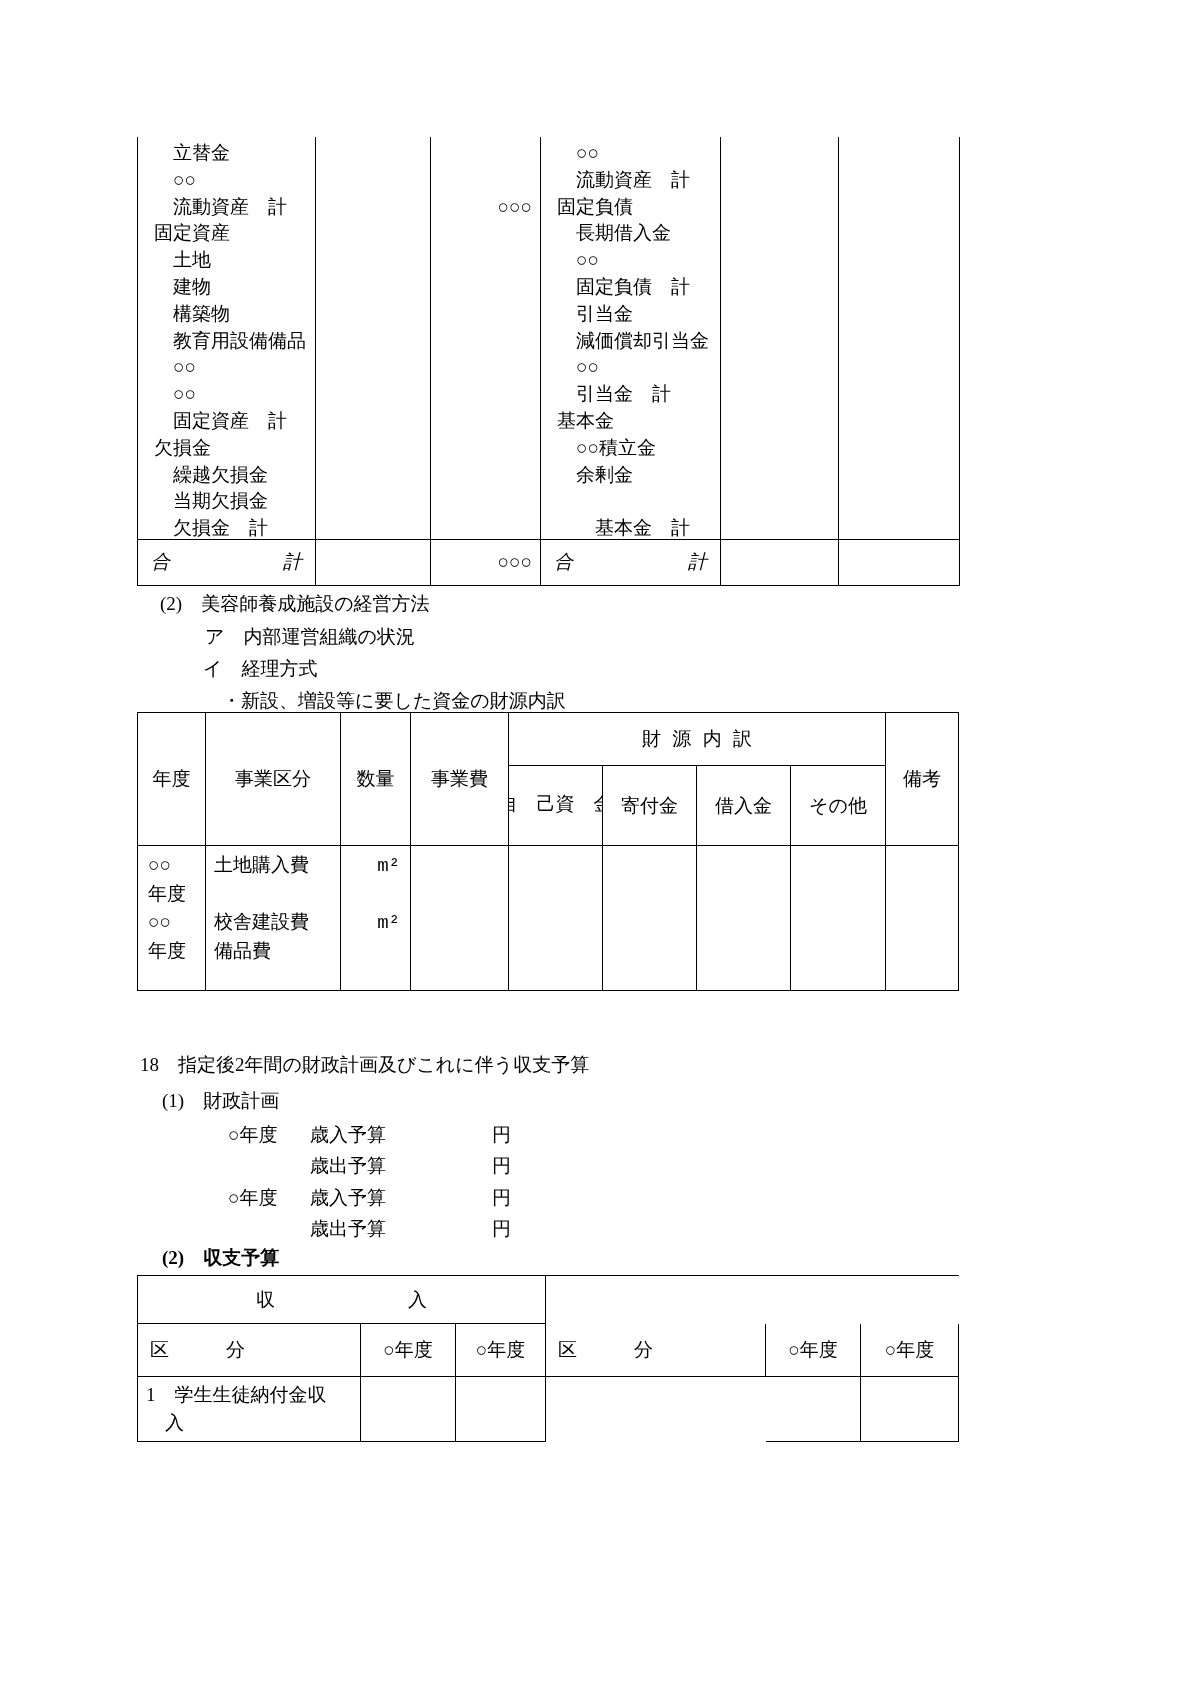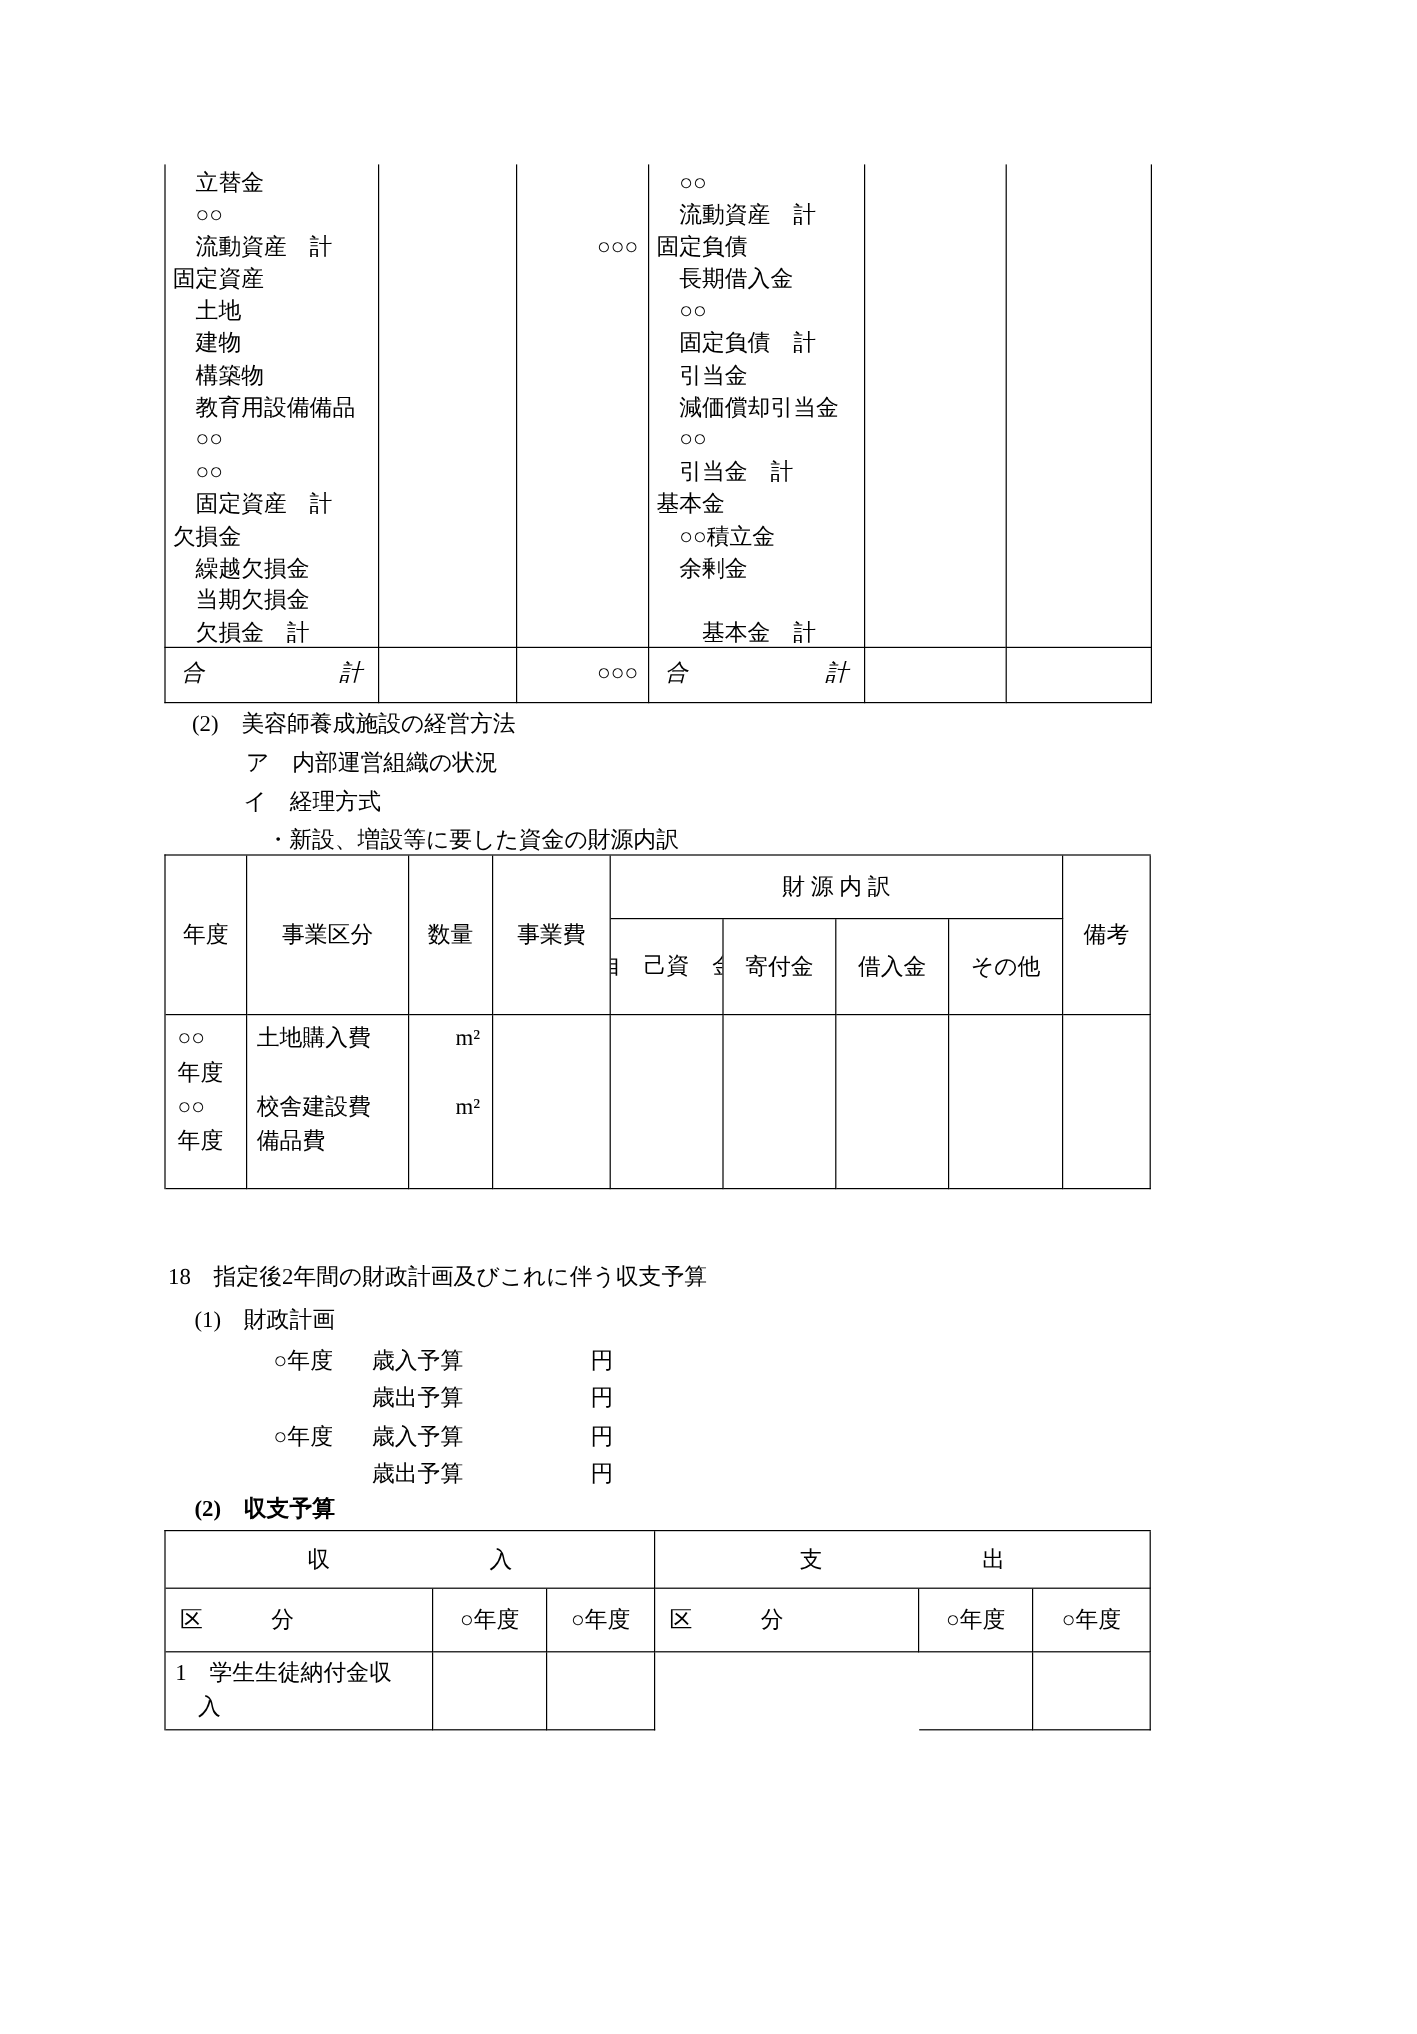--- a/index.html
+++ b/index.html
@@ -6,36 +6,36 @@
   html,body { background:#ffffff; }
   .page { position:relative; width:1181px; height:1695px; background:#ffffff; color:#000;
           font-family:"Liberation Serif","DejaVu Serif",serif; font-size:19px; overflow:hidden; }
 
   
   .t1 { position:absolute; left:137px; top:137px; display:grid;
         grid-template-columns:178px 115px 110px 180px 118px 122px;
         grid-template-rows:403px 46px; }
   .t1 > div { border-left:1px solid #000; border-bottom:1px solid #000; overflow:hidden; }
   .t1 > div:nth-child(6n) { border-right:1px solid #000; }
-  .bs-list { padding:3px 4px 0 6px; }
+  .bs-list { padding:3px 4px 0 16px; }
   .bs-line { height:26.8px; line-height:26.8px; white-space:pre; }
   .t1-sub { text-align:right; padding:3px 8px 0 4px; }
   .t1-sub .amt { display:block; margin-top:53.6px; height:26.8px; line-height:26.8px; }
   .t1-total-label { line-height:44px; text-align:justify; text-align-last:justify; padding:0 13px; white-space:pre;font-style:italic; }
   .t1-total-amt { line-height:44px; text-align:right; padding:0 8px; }
 
   
   .txt { position:absolute; white-space:pre; line-height:22px; }
 
   
   .t2 { position:absolute; left:137px; top:712px; display:grid;
         grid-template-columns:68px 135px 70px 98px 94px 94px 94px 95px 73px;
         grid-template-rows:53px 80px 145px;
         border-top:1px solid #000; border-left:1px solid #000; }
-  .t2 > div { border-right:1px solid #000; border-bottom:1px solid #000; overflow:hidden; }
+  .t2 > div { border-right:1px solid #000; border-bottom:1px solid #000; overflow:hidden;font-family:Liberation Mono, monospace; }
   .hc { display:flex; align-items:center; justify-content:center; text-align:center; white-space:pre; }
   .c-year{grid-area:1/1/3/2} .c-cat{grid-area:1/2/3/3} .c-qty{grid-area:1/3/3/4}
   .c-cost{grid-area:1/4/3/5} .c-src{grid-area:1/5/2/9} .c-self{grid-area:2/5/3/6}
   .c-don{grid-area:2/6/3/7} .c-loan{grid-area:2/7/3/8} .c-oth{grid-area:2/8/3/9}
   .c-rem{grid-area:1/9/3/10}
   .c-self { flex-direction:row; }
   .fd-hline { height:27px; line-height:27px; white-space:pre; }
   .d1{grid-area:3/1/4/2} .d2{grid-area:3/2/4/3} .d3{grid-area:3/3/4/4}
   .d4{grid-area:3/4/4/5} .d5{grid-area:3/5/4/6} .d6{grid-area:3/6/4/7}
   .d7{grid-area:3/7/4/8} .d8{grid-area:3/8/4/9} .d9{grid-area:3/9/4/10}
@@ -194,21 +194,20 @@
       <span></span>
       <span>歳出予算</span>
       <span>円</span>
     </div>
     </div>
 
   <div class="txt" style="left:162px; top:1247px;font-weight:bold;">(2)　収支予算</div>
 
   <div class="t3">
     <div class="hc h-inc">収　　　　　　　入</div>
-    <div class="hc h-exp">支　　　　　　　出</div>
 
     <div class="t3-cat h-cat1">区　　　分</div>
     <div class="hc h-y1">○年度</div>
     <div class="hc h-y2">○年度</div>
     <div class="t3-cat h-cat2">区　　　分</div>
     <div class="hc h-y3">○年度</div>
     <div class="hc h-y4">○年度</div>
 
     <div class="t3-item r-inc">
 

